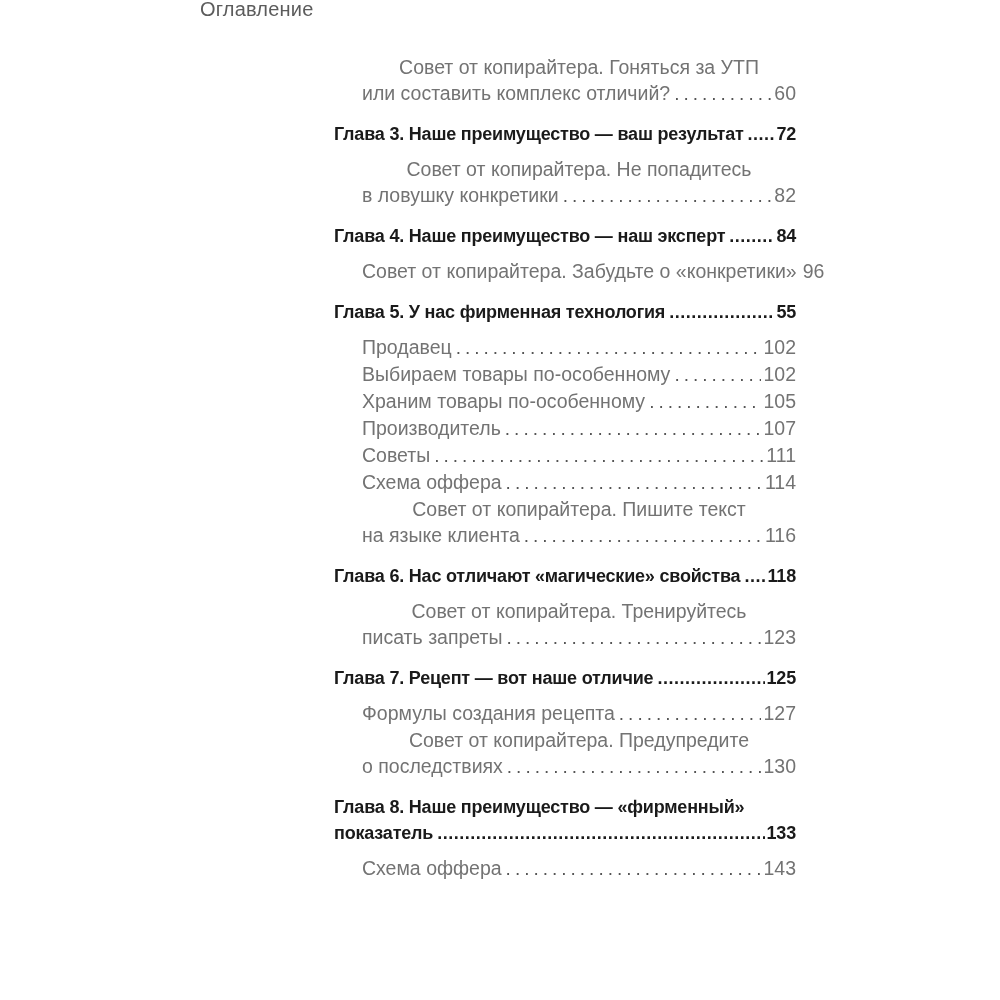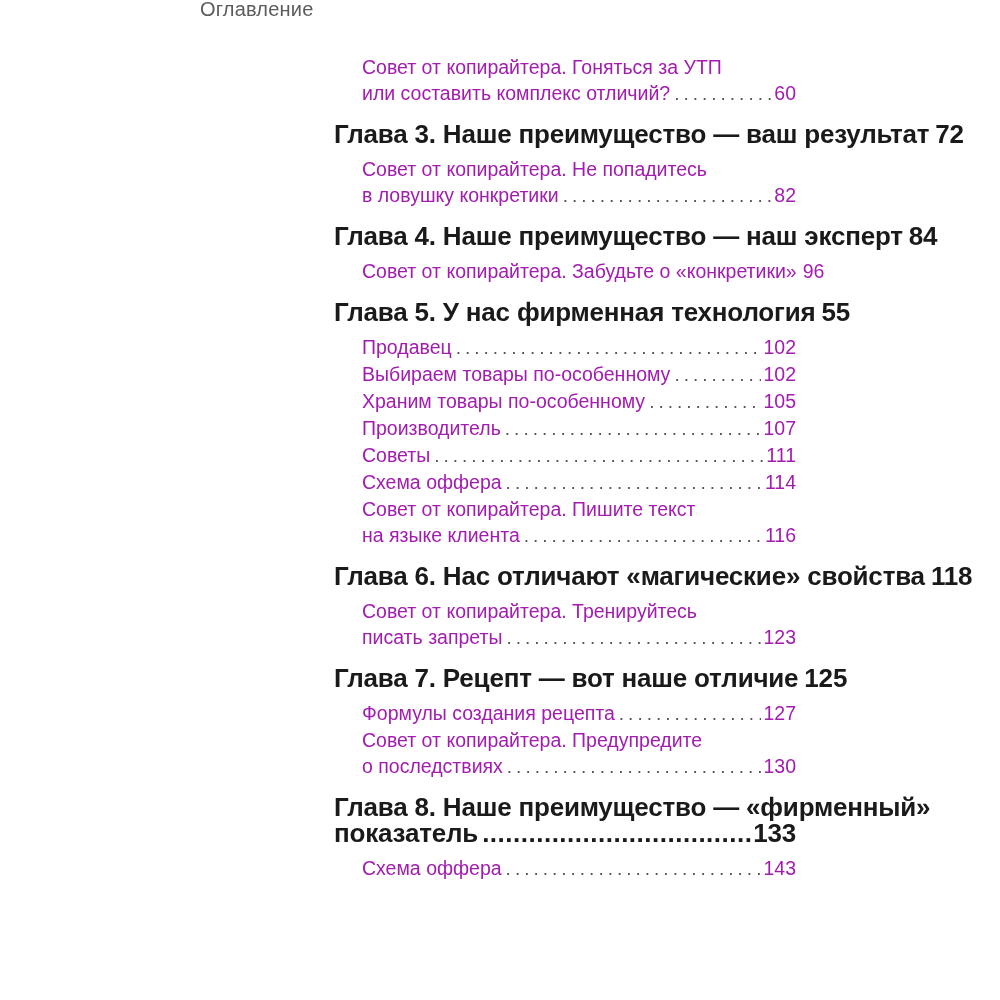--- a/index.html
+++ b/index.html
@@ -42,33 +42,33 @@
   .leader {
     flex: 1 1 auto;
     overflow: hidden;
     white-space: nowrap;
     margin: 0 2px 0 4px;
     min-width: 0;
   }
   .pg { white-space: nowrap; }
 
   
-  .sub { padding-left: 28px; color: #a21caf; }
+  .sub { padding-left: 28px; color: #737373; text-align: center; }
   .sub .leader::after {
     content: "....................................................................................................";
     letter-spacing: 4px;
     font-size: 19px;
     color: #555555;
   }
 
   
   .chapter {
     font-weight: bold;
     color: #1a1a1a;
-    font-size: 26px;
+    font-size: 18px;
     margin: 14px 0 9px 0;
     letter-spacing: -0.2px;
   }
   .chapter .leader::after {
     content: "..........................................................................................................................................";
     letter-spacing: 0.5px;
   }
 
   .folio {
     position: absolute;

